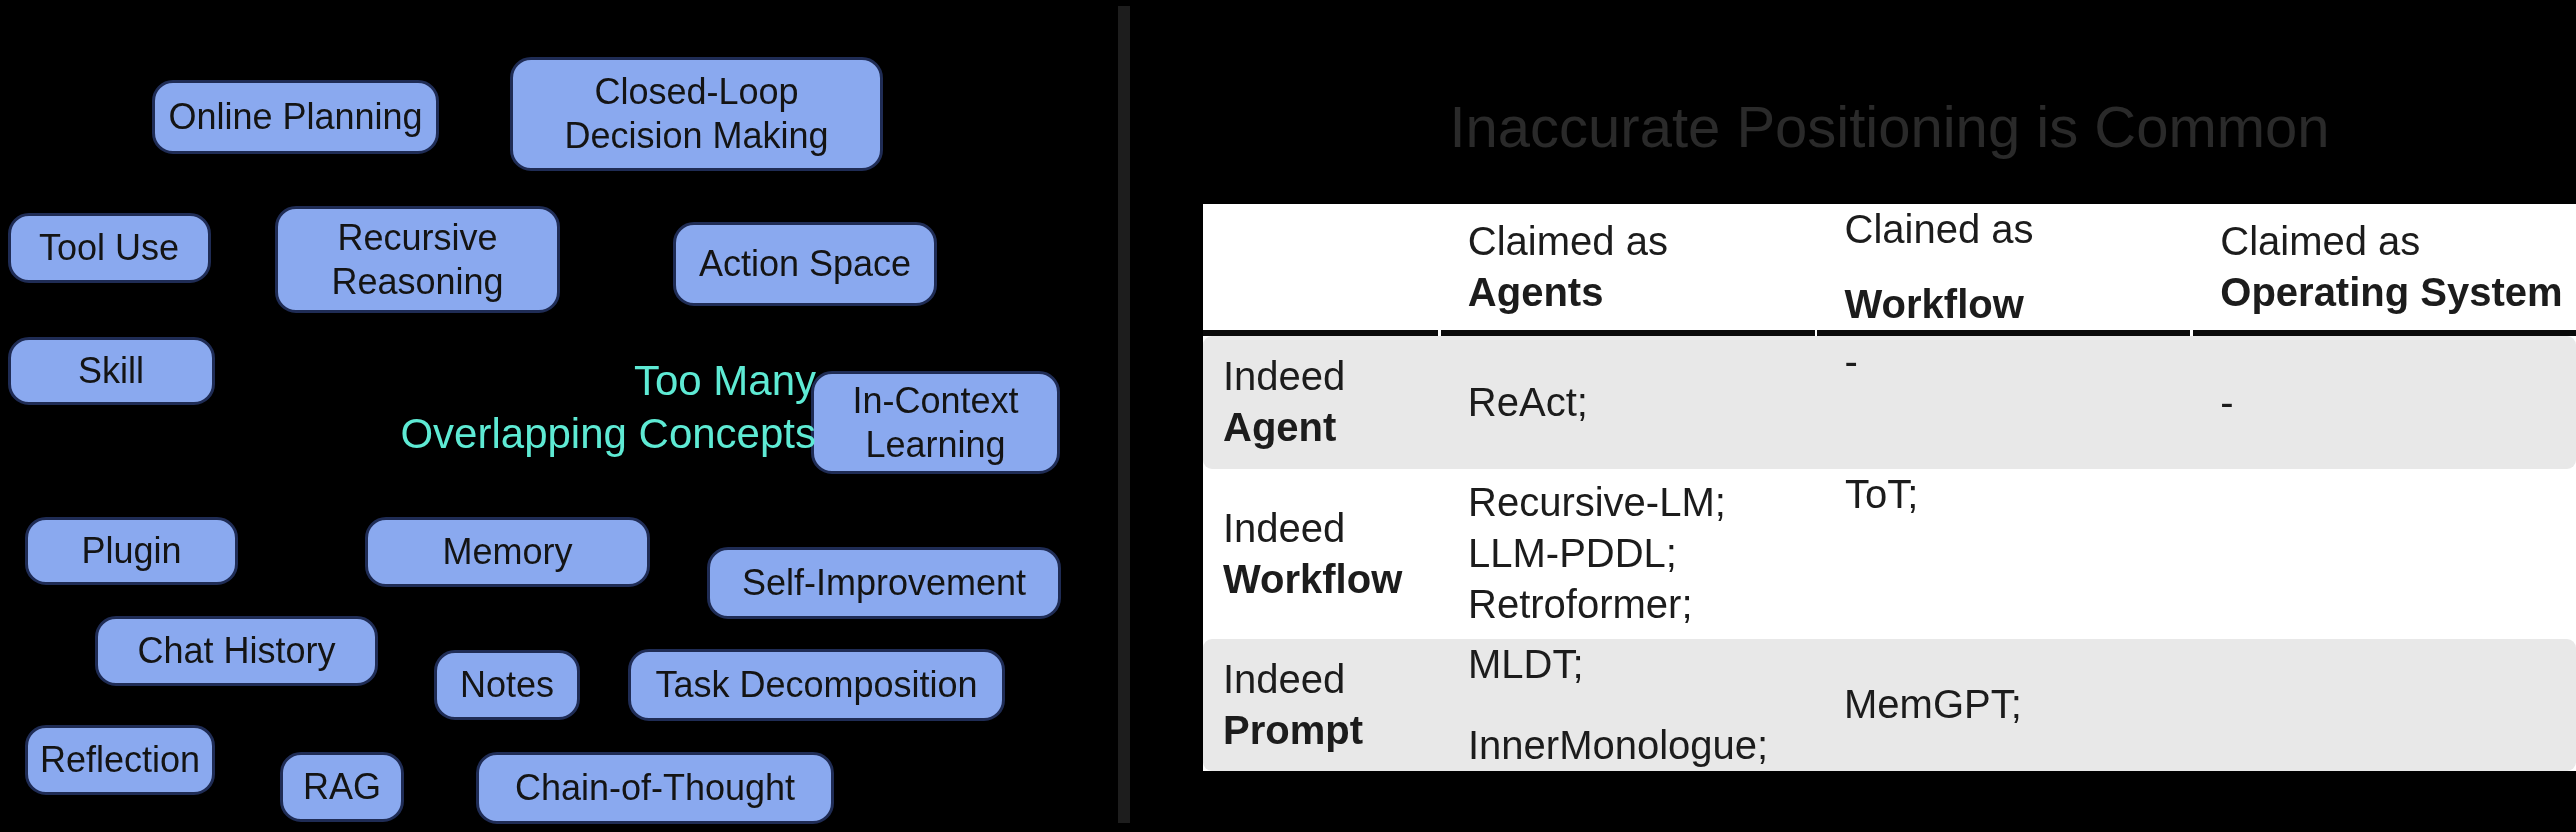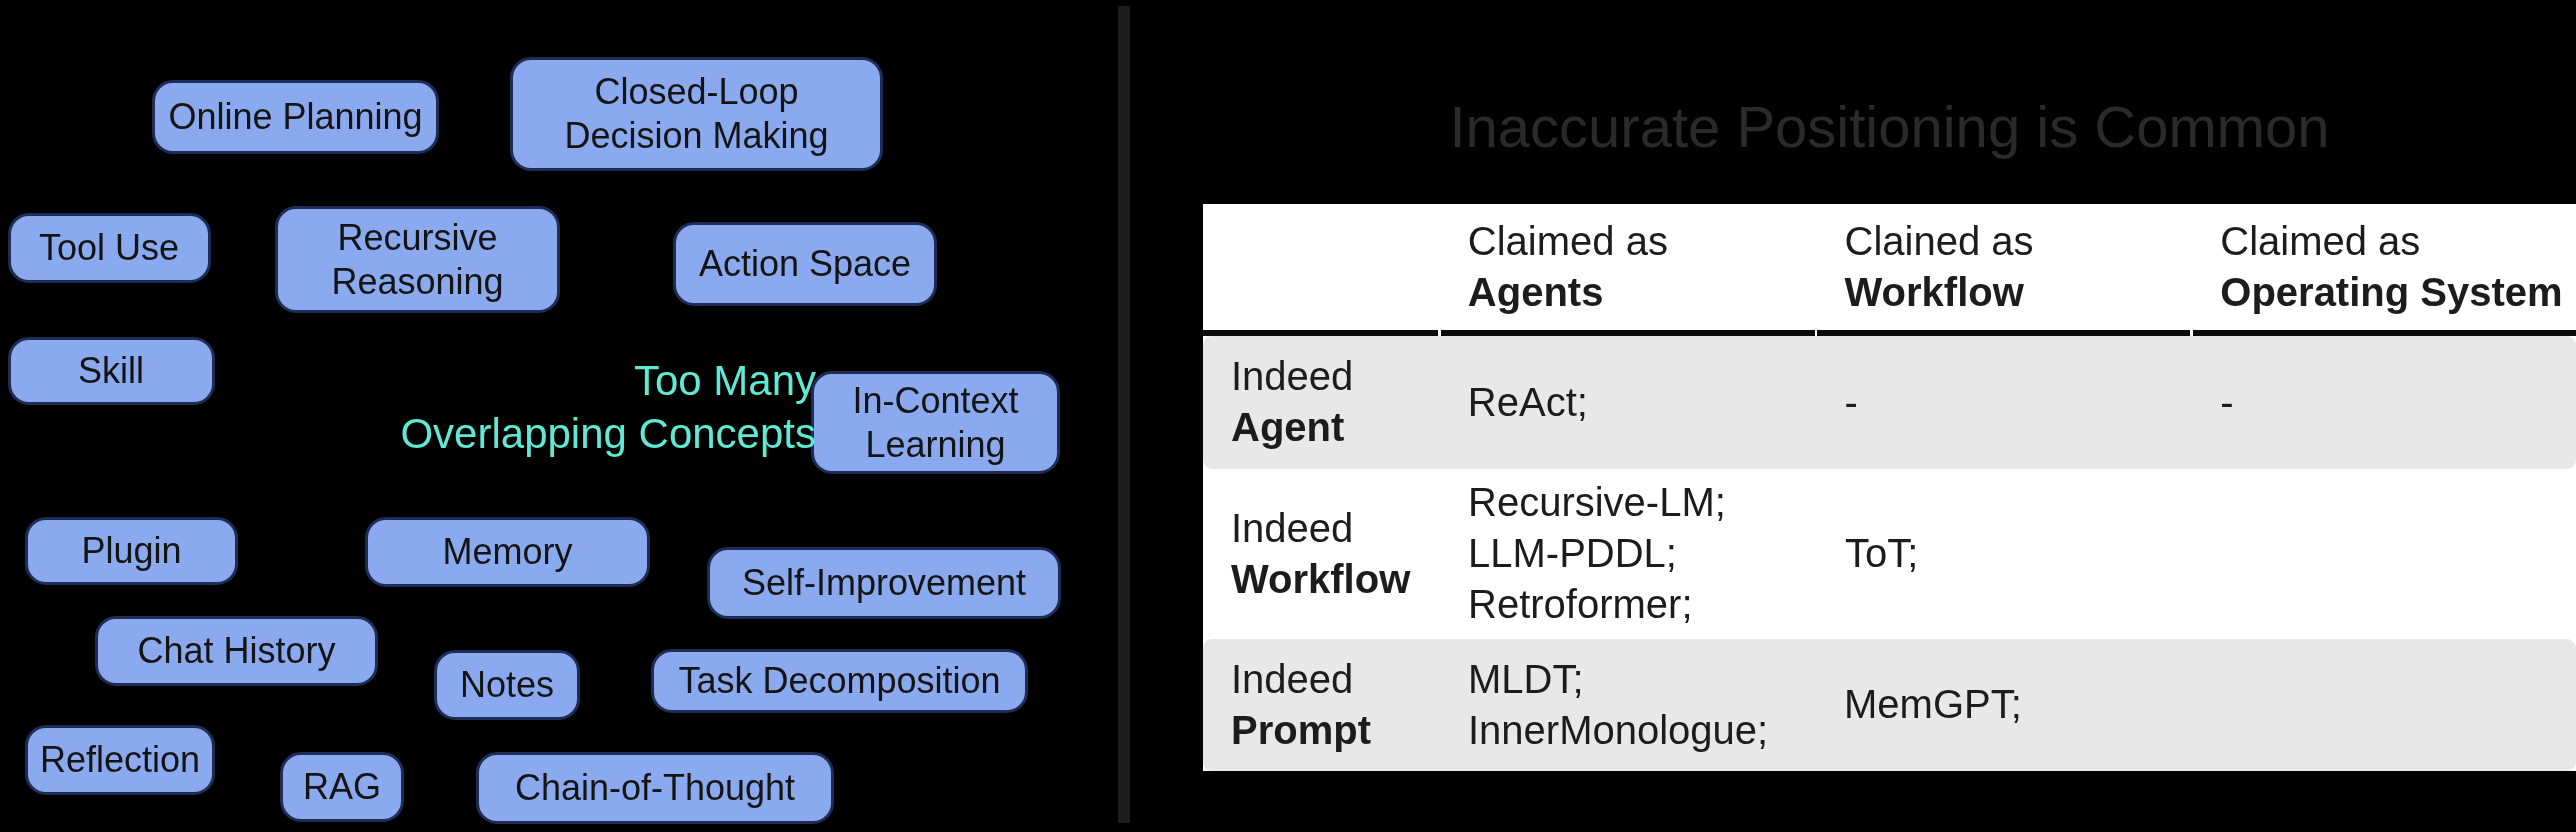--- a/index.html
+++ b/index.html
@@ -36,23 +36,23 @@
   .trow{display:flex;width:1373px;box-sizing:border-box;border-radius:9px;}
   .thead{height:126px;background:#FFF;}
   .r1{height:133px;background:#E8E8E8;}
   .r2{height:170px;background:#FFF;}
   .r3{height:132px;background:#E8E8E8;}
   .cell{
     display:flex;flex-direction:column;justify-content:center;
     box-sizing:border-box;padding-left:27px;
     font-size:40px;line-height:51px;color:#1C1C1C;white-space:nowrap;
   }
-  .c1{width:238px;padding-left:28px;}
+  .c1{width:238px;padding-left:20px;}
   .c2{width:377px;}
-  .c3{width:376px;}
+  .c3{width:376px;justify-content:space-between;}
   .c4{width:383px;}
   .bold{font-weight:bold;}
   
   .hrule{display:flex;width:1373px;height:5.7px;background:#FFF;}
   .hrule .seg{height:5.7px;background:#0A0A0A;}
   .hrule .g{width:2.9px;height:5.7px;background:#FFF;}
   .s1{width:235px;} .s2{width:374px;} .s3{width:373px;} .s4{width:383px;}
 </style>
 </head>
 <body>
@@ -68,21 +68,21 @@
 Reasoning</div>
     <div class="cbox" style="left:673px;top:222px;width:264px;height:84px">Action Space</div>
     <div class="cbox" style="left:7.6px;top:337px;width:207px;height:68px">Skill</div>
     <div class="cbox" style="left:811px;top:371px;width:249px;height:103px">In-Context
 Learning</div>
     <div class="cbox" style="left:25px;top:517px;width:213px;height:68px">Plugin</div>
     <div class="cbox" style="left:365px;top:517px;width:285px;height:70px">Memory</div>
     <div class="cbox" style="left:707px;top:547px;width:354px;height:72px">Self-Improvement</div>
     <div class="cbox" style="left:95px;top:616px;width:283px;height:70px">Chat History</div>
     <div class="cbox" style="left:434px;top:650px;width:146px;height:70px">Notes</div>
-    <div class="cbox" style="left:651px;top:649px;width:377px;height:64px">Task Decomposition</div>
+    <div class="cbox" style="left:628px;top:649px;width:377px;height:72px">Task Decomposition</div>
     <div class="cbox" style="left:25px;top:725px;width:190px;height:70px">Reflection</div>
     <div class="cbox" style="left:280px;top:752px;width:124px;height:70px">RAG</div>
     <div class="cbox" style="left:476px;top:752px;width:358px;height:72px">Chain-of-Thought</div>
 
     <div class="caption">Too Many
 Overlapping Concepts</div>
   </div>
 
   <div class="divider"></div>
 

